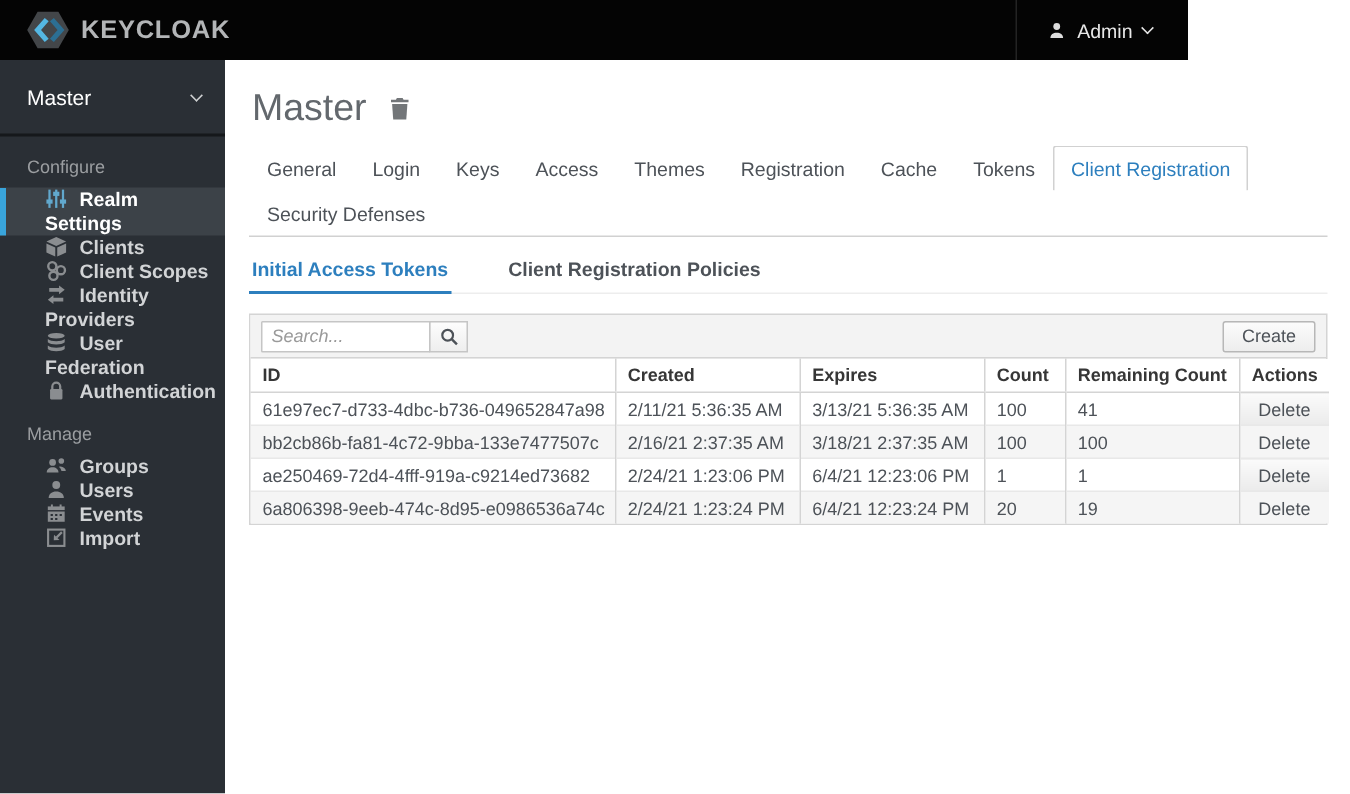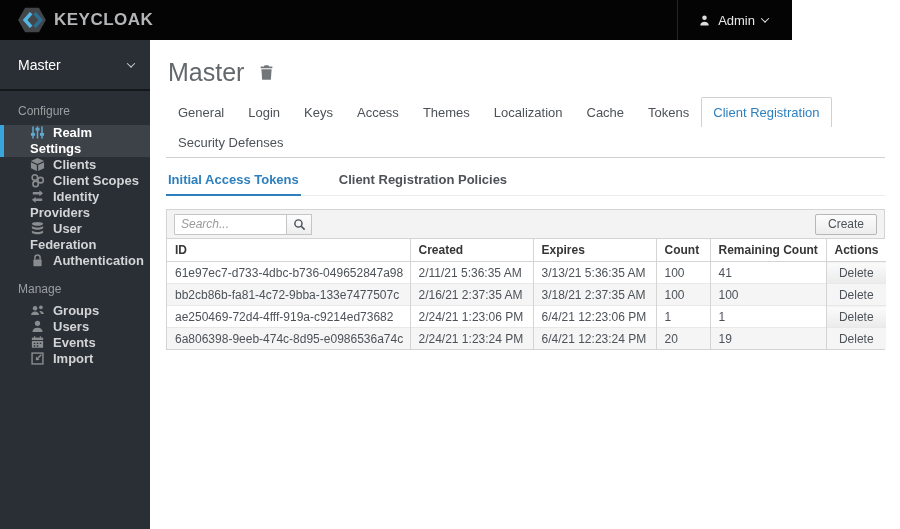--- a/index.html
+++ b/index.html
@@ -194,21 +194,21 @@
   <div class="title-row">
     <h1 class="page-title">Master</h1>
     <button class="trash-btn">
       <svg viewBox="0 0 16 16" fill="#737679">
         <path d="M6.2 1.2h3.6l.6 1.2h3.1v1.5H2.5V2.4h3.1Z"></path>
         <path d="M3.2 5h9.6l-.7 9.8H3.9Z"></path>
       </svg>
     </button>
   </div>
 
-  <ul class="tabs"><li class="tab">General</li><li class="tab">Login</li><li class="tab">Keys</li><li class="tab">Access</li><li class="tab">Themes</li><li class="tab">Localization</li><li class="tab">Cache</li><li class="tab">Tokens</li><li class="tab active">Client Registration</li><li class="tab">Security Defenses</li></ul>
+  <ul class="tabs"><li class="tab">General</li><li class="tab">Login</li><li class="tab">Keys</li><li class="tab">Access</li><li class="tab">Themes</li><li class="tab">Registration</li><li class="tab">Cache</li><li class="tab">Tokens</li><li class="tab active">Client Registration</li><li class="tab">Security Defenses</li></ul>
   <div class="subtabs">
       <div class="subtab active">Initial Access Tokens</div>
       <div class="subtab">Client Registration Policies</div>
     </div>
 
   <div class="table-card">
     <div class="toolbar">
       <div class="search-group">
         <input class="search-input" type="text" placeholder="Search..." style="">
         <button class="search-btn">

